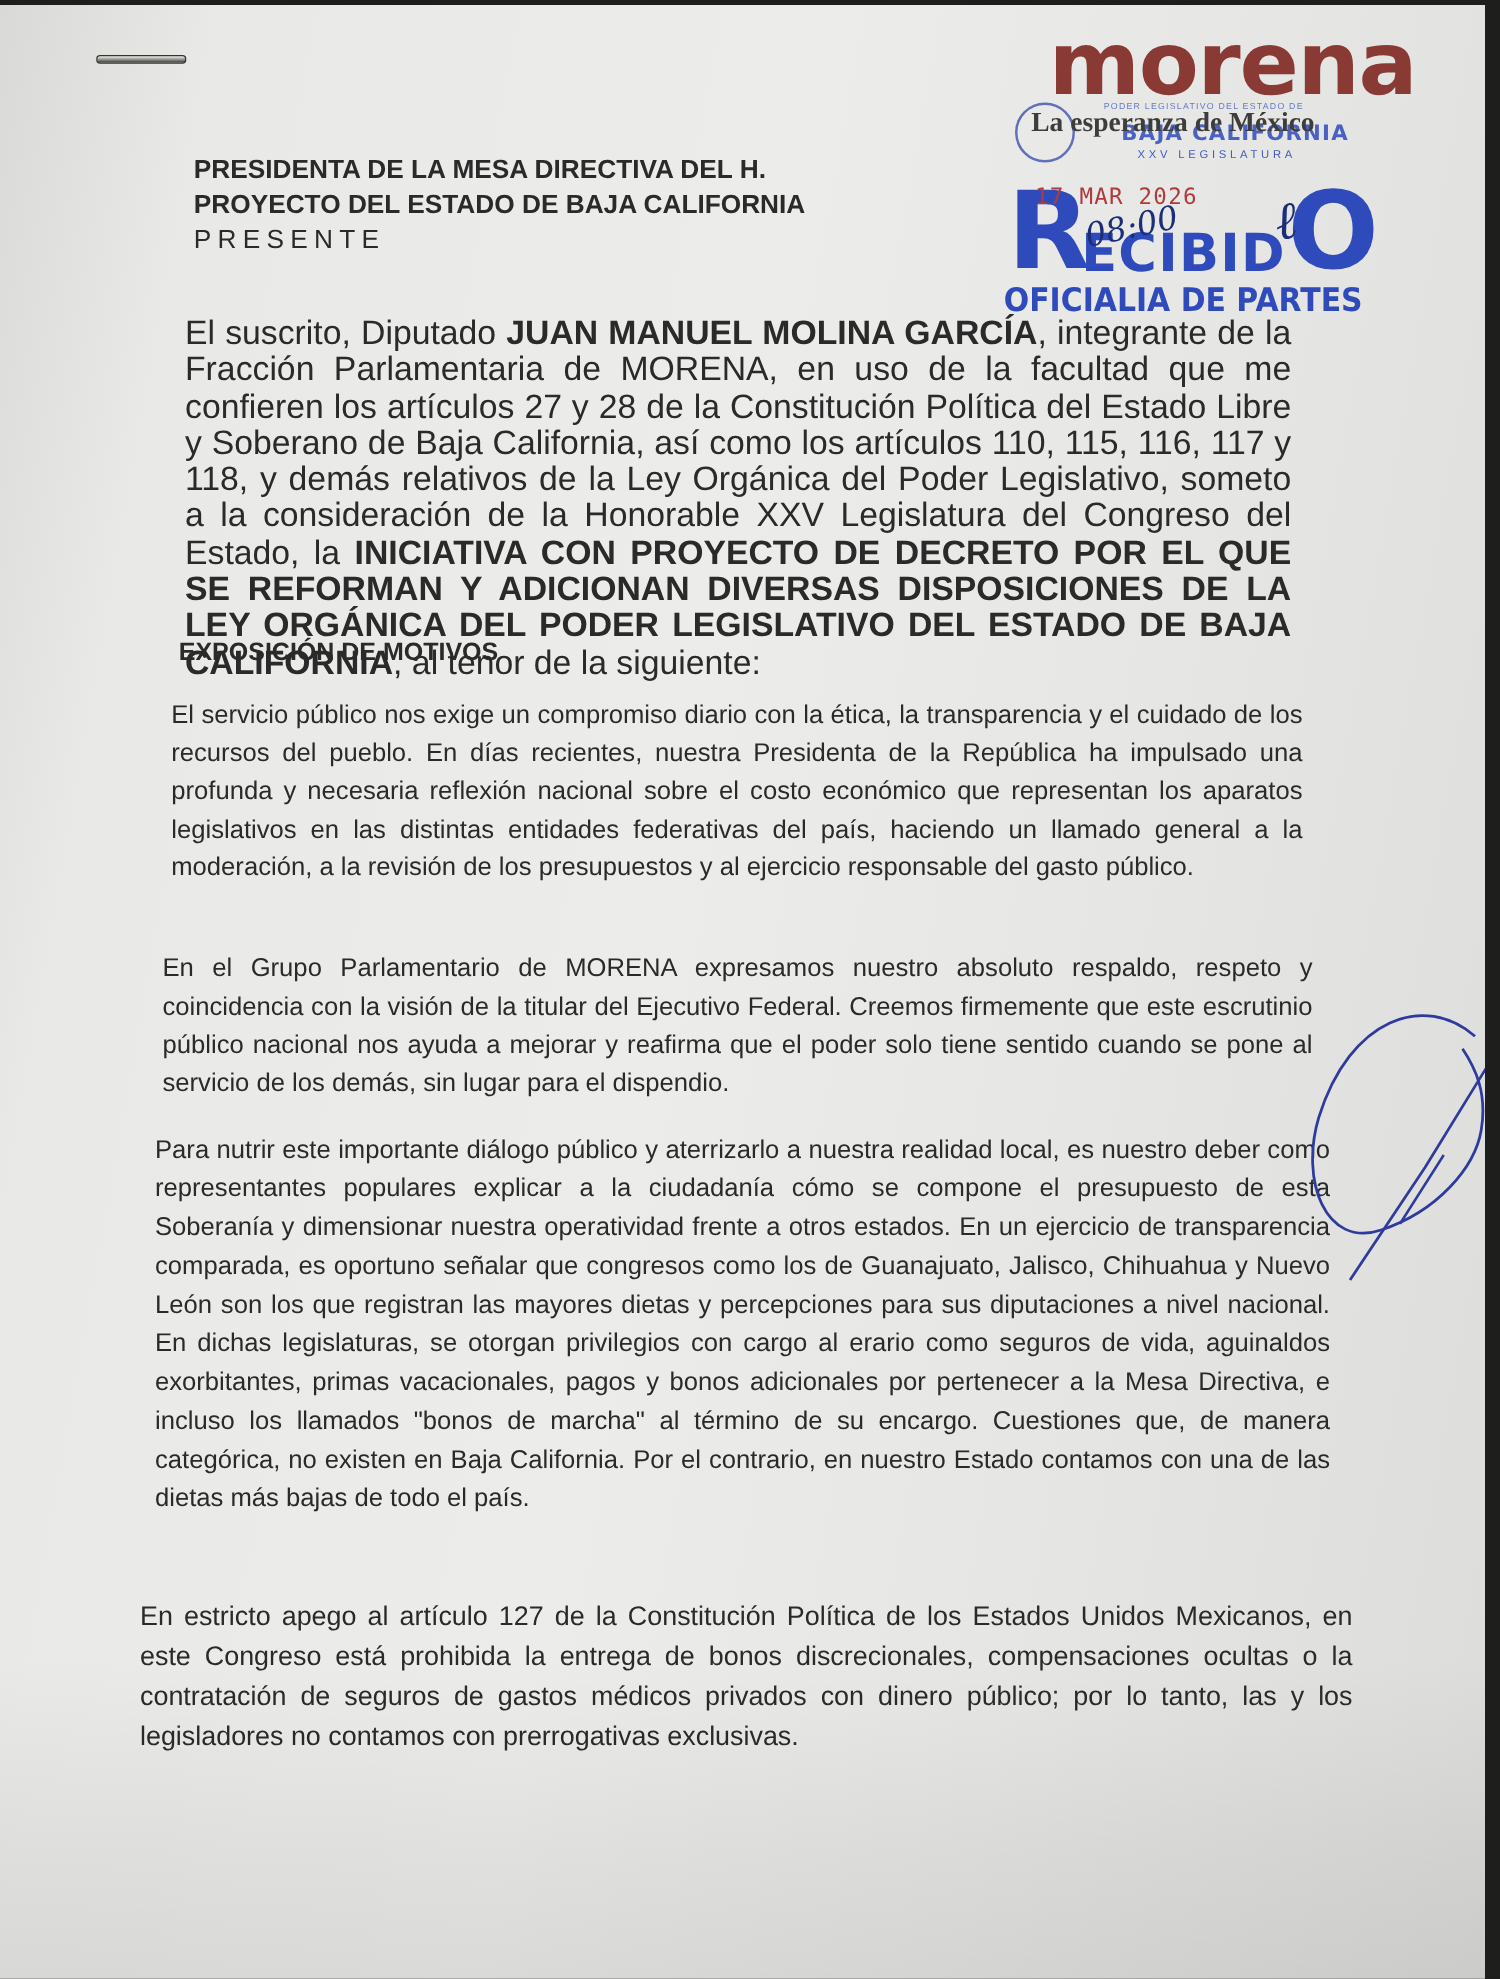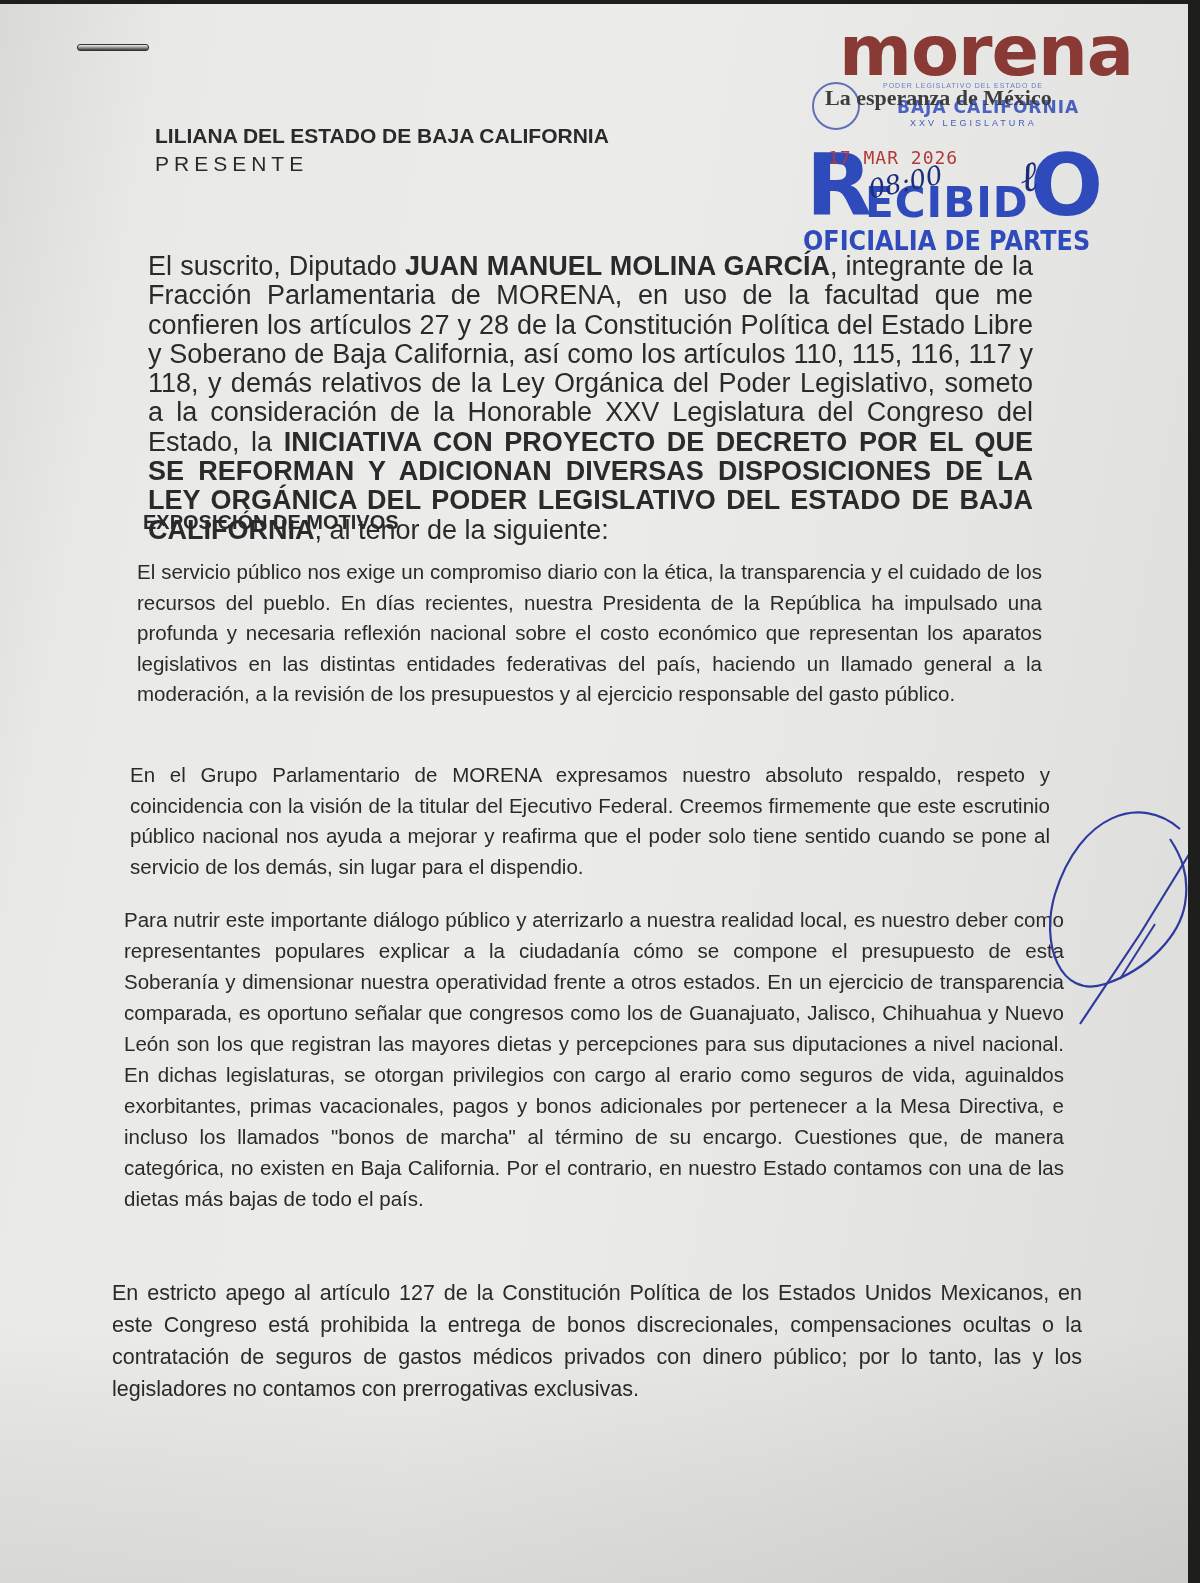--- a/index.html
+++ b/index.html
@@ -124,21 +124,22 @@
 
   <div class="stamp-R">R</div>
   <div class="stamp-ecibid">ECIBID</div>
   <div class="stamp-O">O</div>
   <div class="stamp-date">17 MAR 2026</div>
   <div class="stamp-time">08:00</div>
   <div class="stamp-initial">ℓ</div>
   <div class="stamp-office">OFICIALIA DE PARTES</div>
 
   <div class="addressee">
-    <div>LILIANA DEL ESTADO DE BAJA CALIFORNIA</div>
+    <div>PRESIDENTA DE LA MESA DIRECTIVA DEL H.</div>
+    <div>PROYECTO DEL ESTADO DE BAJA CALIFORNIA</div>
     <div class="presente">PRESENTE</div>
   </div>
 
   <div class="para p-intro">
     <span>El suscrito, Diputado </span><b>JUAN MANUEL MOLINA GARCÍA</b><span>, integrante de la Fracción Parlamentaria de MORENA, en uso de la facultad que me confieren los artículos 27 y 28 de la Constitución Política del Estado Libre y Soberano de Baja California, así como los artículos 110, 115, 116, 117 y 118, y demás relativos de la Ley Orgánica del Poder Legislativo, someto a la consideración de la Honorable XXV Legislatura del Congreso del Estado, la </span><b>INICIATIVA CON PROYECTO DE DECRETO POR EL QUE SE REFORMAN Y ADICIONAN DIVERSAS DISPOSICIONES DE LA LEY ORGÁNICA DEL PODER LEGISLATIVO DEL ESTADO DE BAJA CALIFORNIA</b><span>, al tenor de la siguiente:</span>
   </div>
 
   <div class="heading">EXPOSICIÓN DE MOTIVOS</div>
 
   <div class="para p1">El servicio público nos exige un compromiso diario con la ética, la transparencia y el cuidado de los recursos del pueblo. En días recientes, nuestra Presidenta de la República ha impulsado una profunda y necesaria reflexión nacional sobre el costo económico que representan los aparatos legislativos en las distintas entidades federativas del país, haciendo un llamado general a la moderación, a la revisión de los presupuestos y al ejercicio responsable del gasto público.</div>

